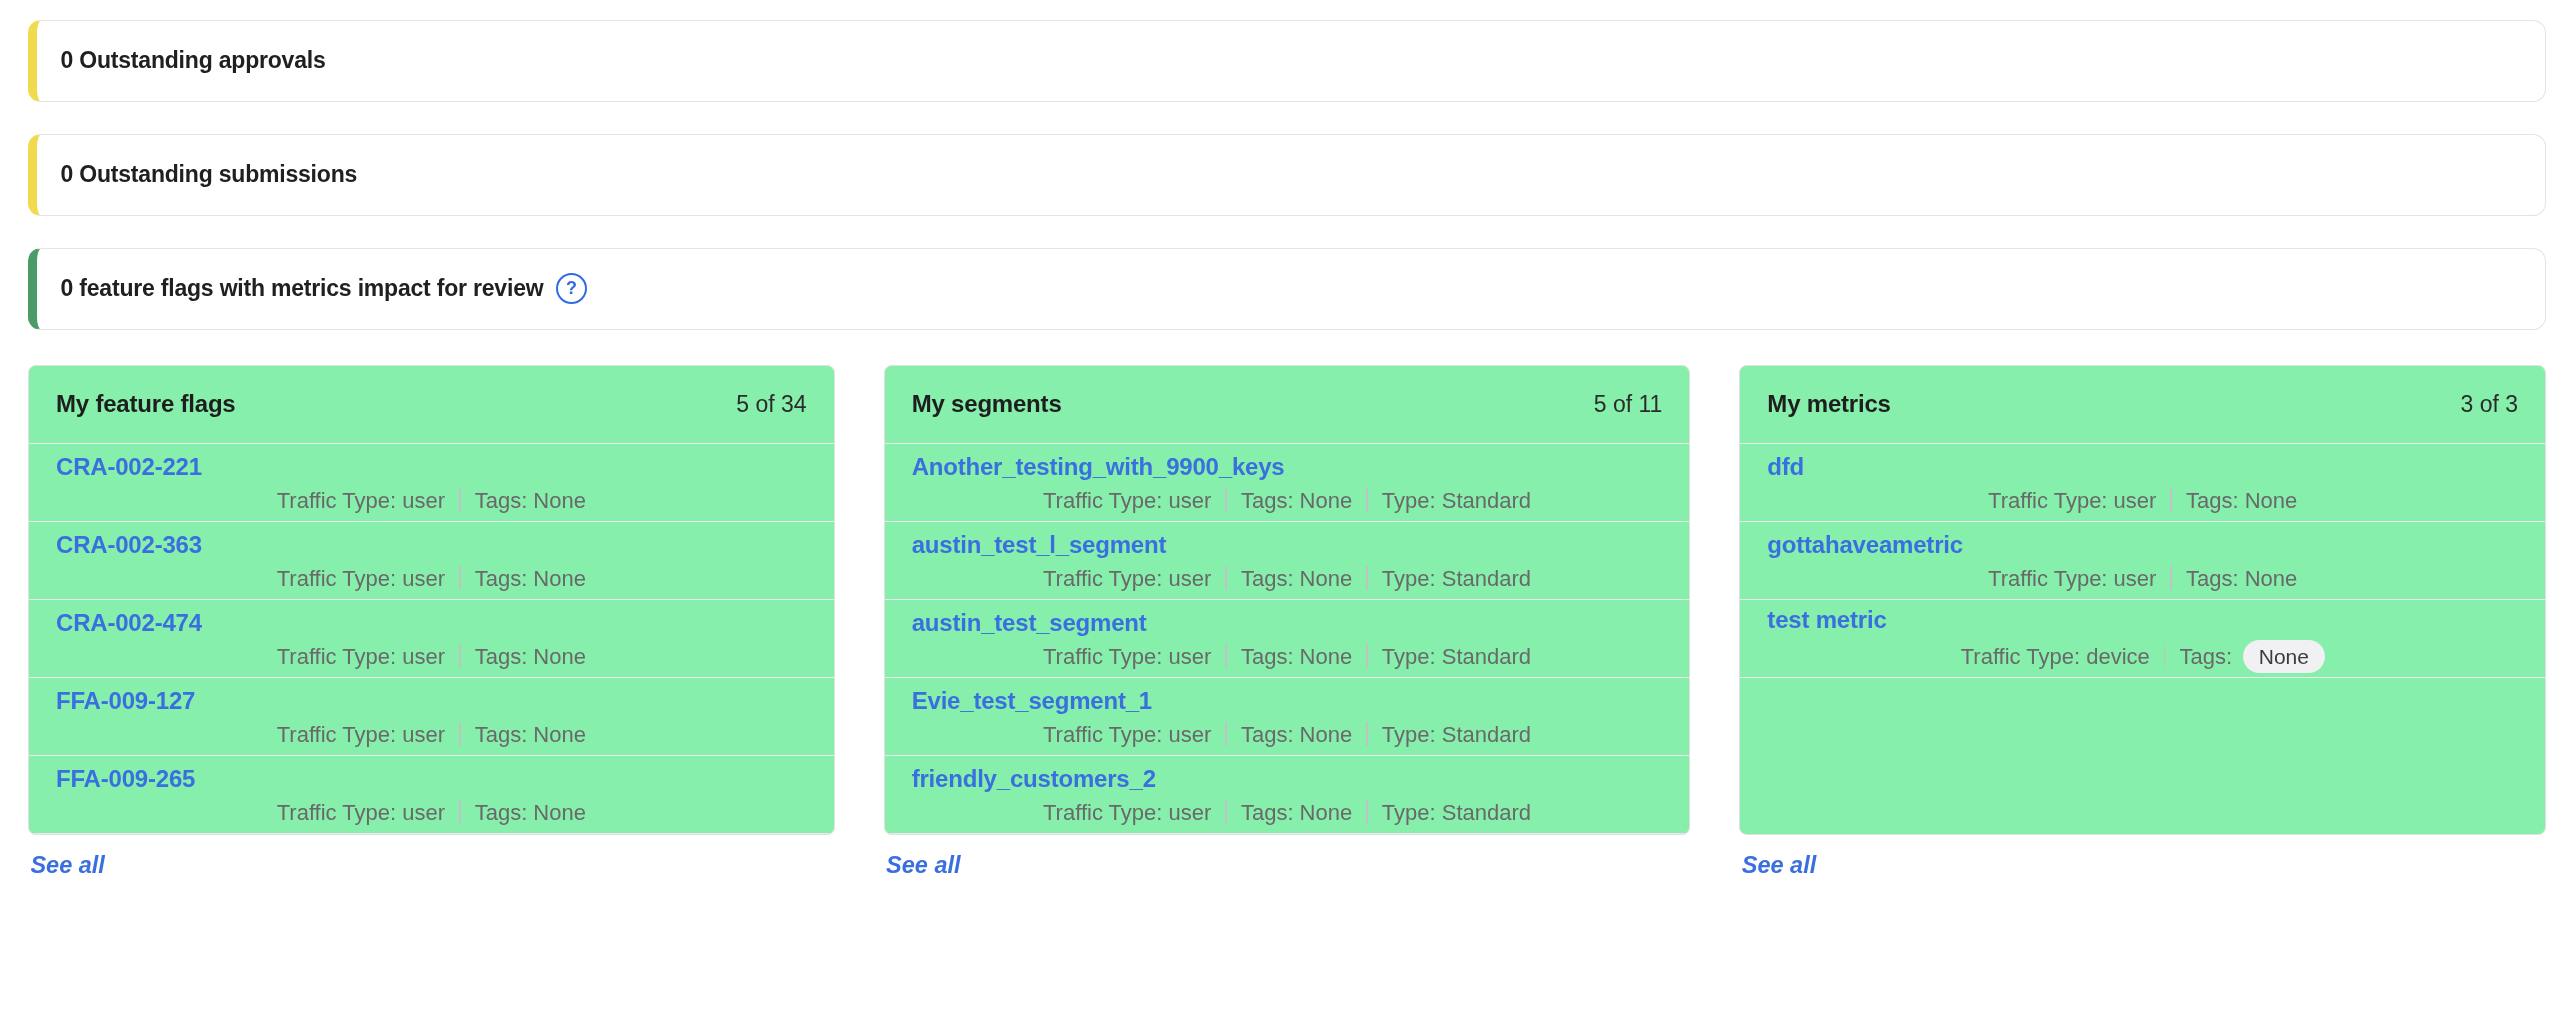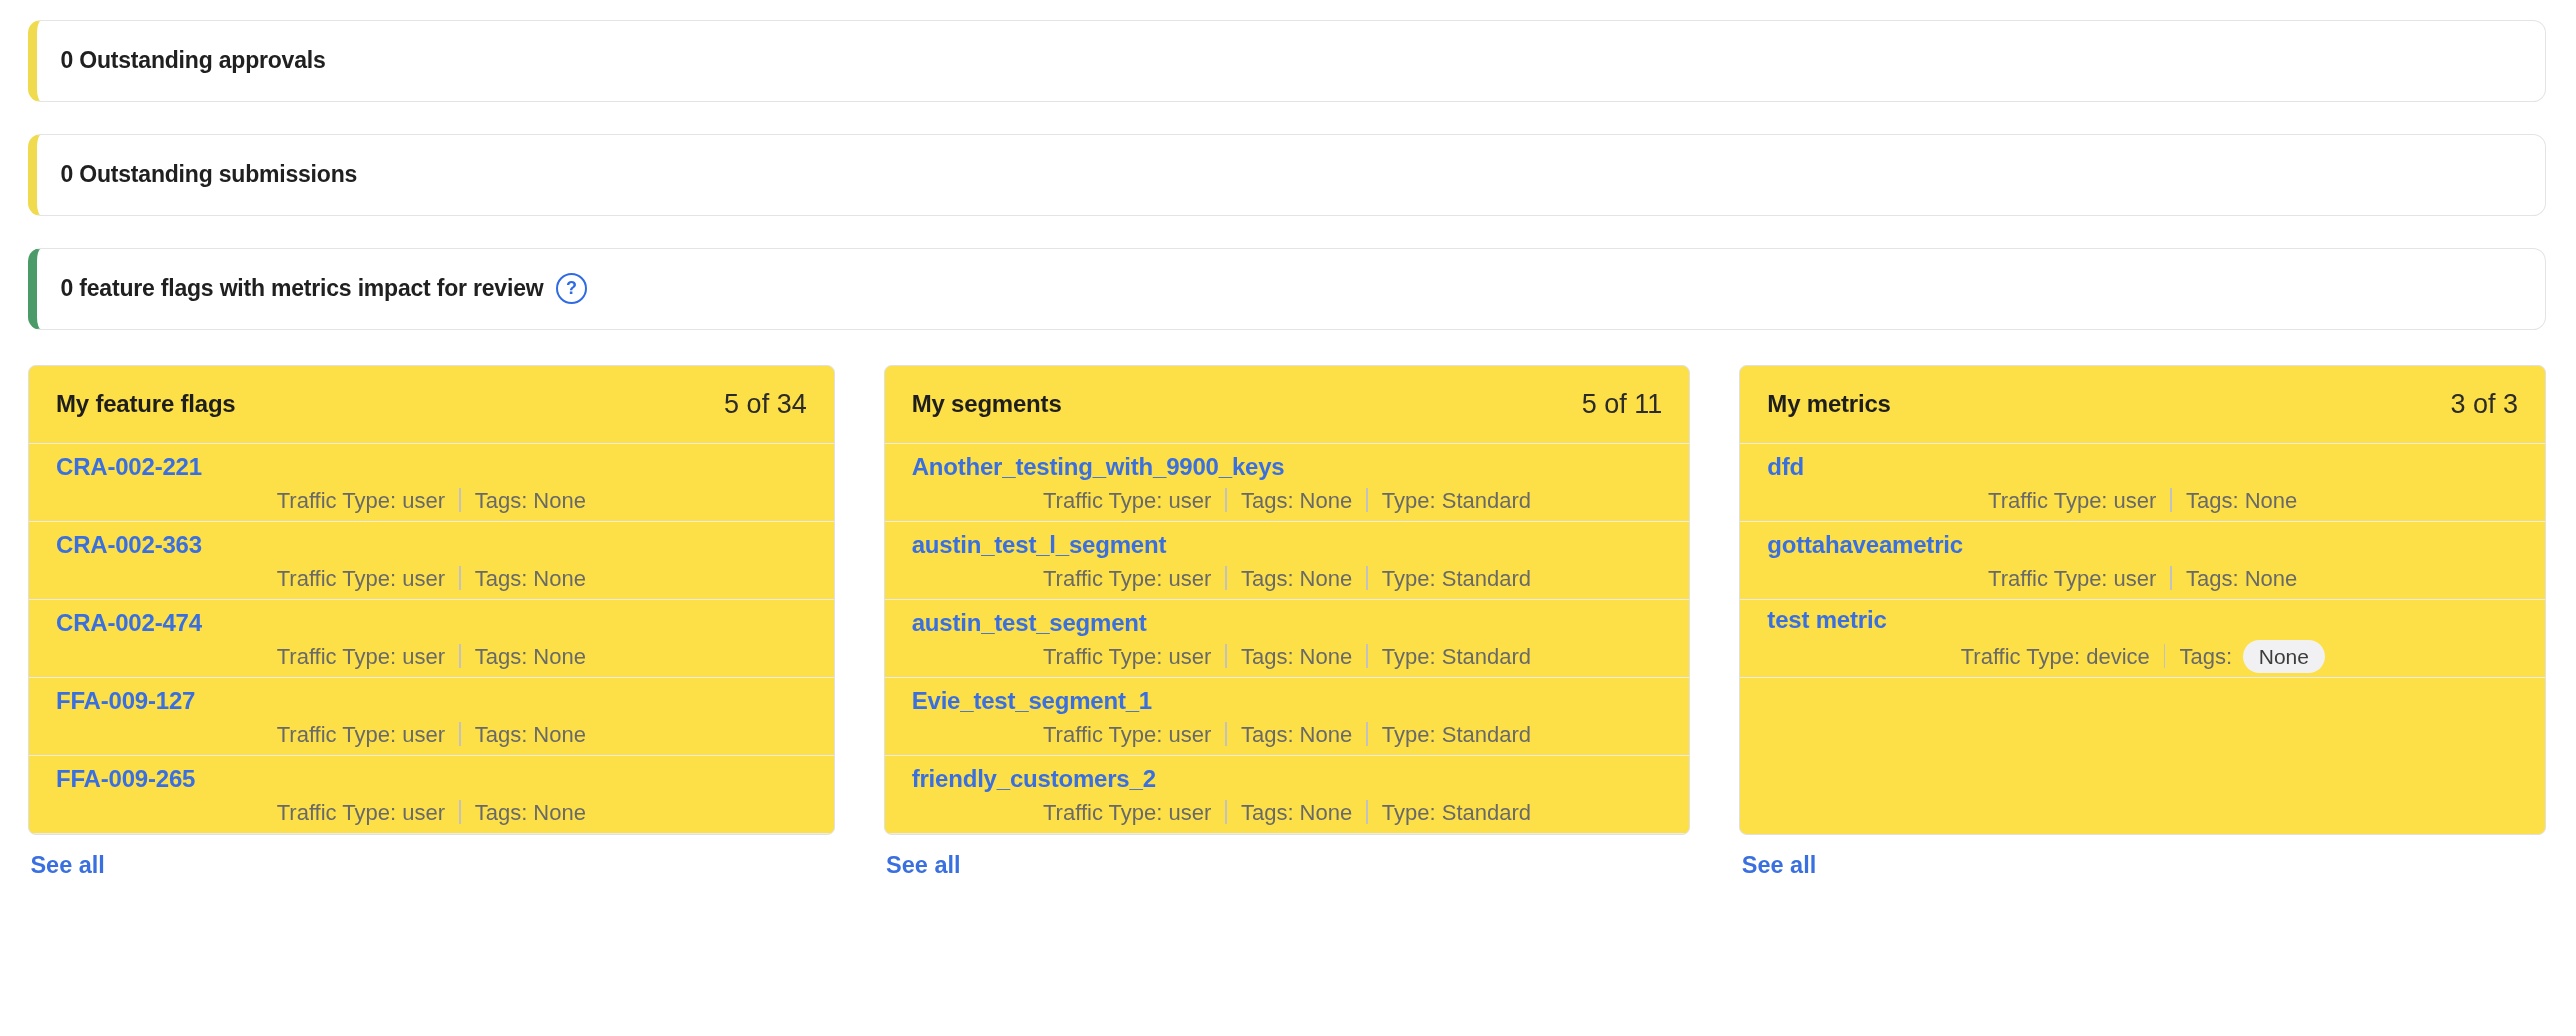--- a/index.html
+++ b/index.html
@@ -61,42 +61,42 @@
   .cards-row{
     display:flex;
     gap:49px;
     margin-top:35px;
     align-items:flex-start;
   }
   .card-col{ flex:1; min-width:0; }
   .card{
     box-sizing:border-box;
     height:470px;
-    background:#fde047;
+    background:#86efac;
     border:0.8px solid #e0e0e0;
     border-radius:7.8px;
     overflow:hidden;
   }
   .card-header{
     box-sizing:border-box;
     height:78px;
     display:flex;
     align-items:center;
     justify-content:space-between;
     padding:0 27px;
     border-bottom:0.8px solid #ececec;
   }
   .card-title{
     font-size:24px;
     font-weight:600;
     color:#1e1e1e;
     letter-spacing:-0.2px;
   }
   .card-count{
-    font-size:27px;
+    font-size:23px;
     font-weight:400;
     color:#2b2b2b;
   }
   .card-row{
     box-sizing:border-box;
     height:78px;
     padding:1.6px 27px 0 27px;
     display:flex;
     flex-direction:column;
     justify-content:center;
@@ -140,20 +140,21 @@
     line-height:25px;
   }
   .see-all{
     display:inline-block;
     margin:17px 0 0 2.4px;
     font-size:23.5px;
     font-weight:600;
     color:#3a6fe0;
     text-decoration:none;
     cursor:pointer;
+    font-style:italic;
   }
 </style>
 </head>
 <body>
 
 <div class="page">
 
   <div class="banner first">
     <span class="banner-text">0 Outstanding approvals</span>
   </div>

